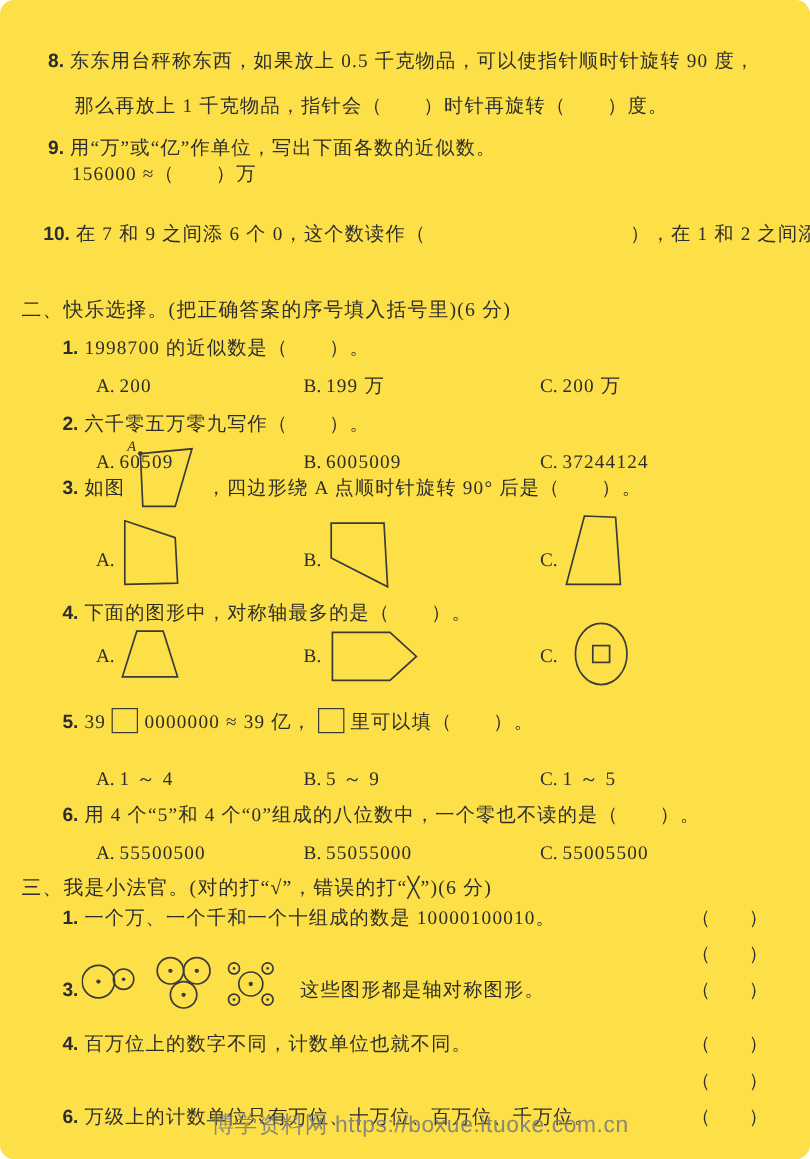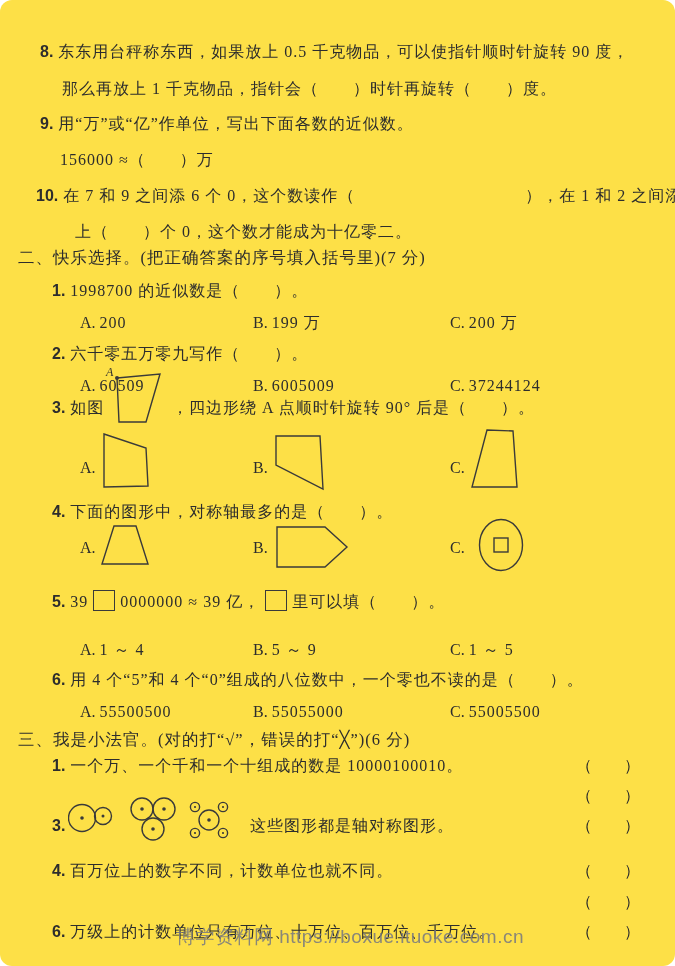--- a/index.html
+++ b/index.html
@@ -63,28 +63,27 @@
   <div class="line" style="left:40px;top:42px">
     <span class="num">8.</span><span>东东用台秤称东西，如果放上 0.5 千克物品，可以使指针顺时针旋转 90 度，</span>
   </div>
   <div class="line" style="left:62px;top:79px">
     <span>那么再放上 1 千克物品，指针会（　　）时针再旋转（　　）度。</span>
   </div>
 
   <div class="line" style="left:40px;top:114px">
     <span class="num">9.</span><span>用“万”或“亿”作单位，写出下面各数的近似数。</span>
   </div>
-  <div class="line" style="left:60px;top:150px">156000 ≈（　　）万</div>
+  <div class="line" style="left:60px;top:136px">156000 ≈（　　）万</div>
 
   <div class="line" style="left:36px;top:186px">
     <span class="num">10.</span><span>在 7 和 9 之间添 6 个 0，这个数读作（　　　　　　　　　　），在 1 和 2 之间添</span>
   </div>
-  <div class="line" style="left:75px;top:222px">上（　　）个 0，这个数才能成为十亿零二。</div>
-
-  <div class="line sec-header" style="left:18px;top:248px">二、快乐选择。(把正确答案的序号填入括号里)(7 分)</div>
+
+  <div class="line sec-header" style="left:18px;top:248px">二、快乐选择。(把正确答案的序号填入括号里)(6 分)</div>
 
   <div class="line" style="left:52px;top:281px">
     <span class="num">1.</span><span>1998700 的近似数是（　　）。</span>
   </div>
   <div class="line" style="left:80px;top:313px"><span class="opt-label">A.</span><span>200</span></div>
   <div class="line" style="left:253px;top:313px"><span class="opt-label">B.</span><span>199 万</span></div>
   <div class="line" style="left:450px;top:313px"><span class="opt-label">C.</span><span>200 万</span></div>
 
   <div class="line" style="left:52px;top:344px">
     <span class="num">2.</span><span>六千零五万零九写作（　　）。</span>

